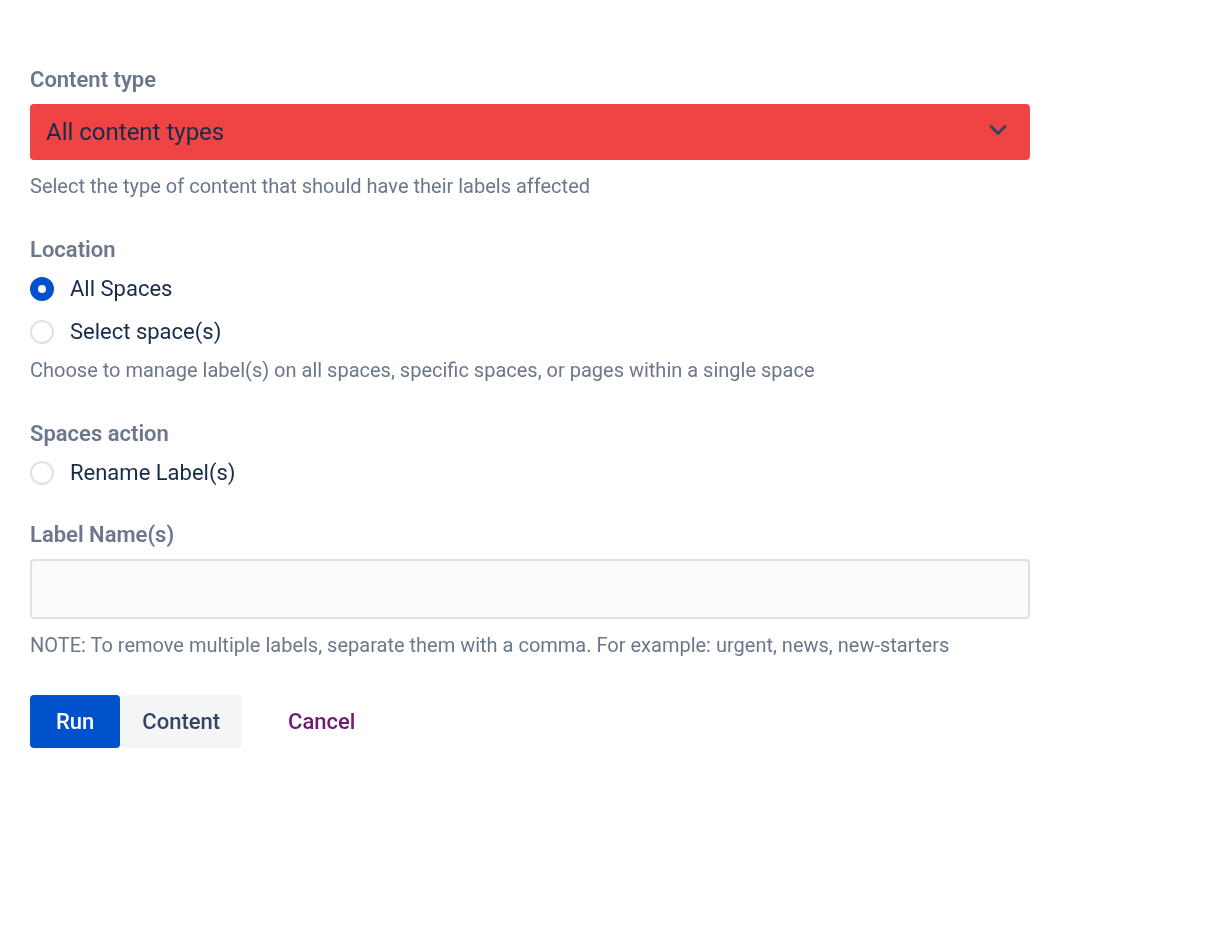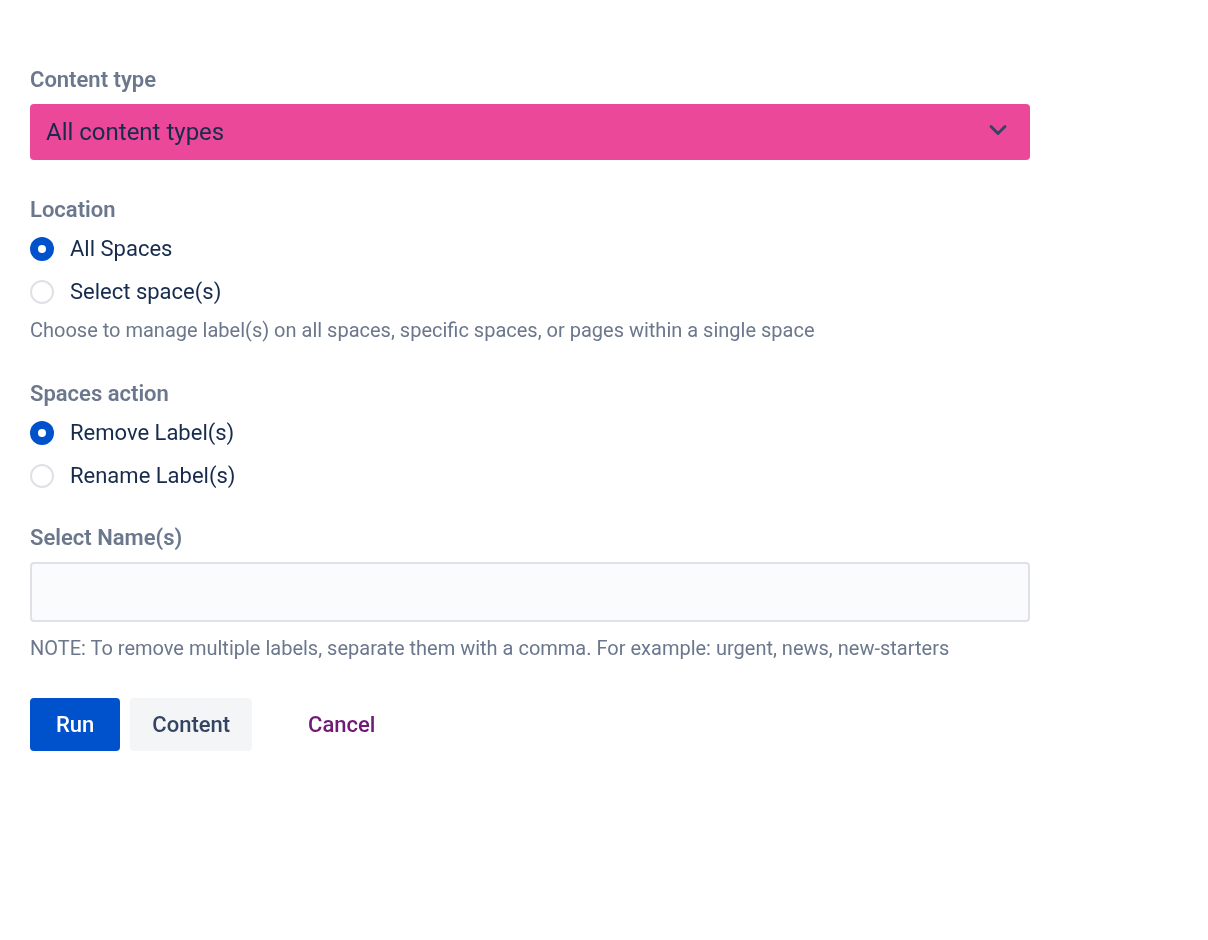--- a/index.html
+++ b/index.html
@@ -32,21 +32,21 @@
       color: #6b778c;
       margin-top: 12px;
       line-height: 1.4;
     }
     .select-wrapper {
       position: relative;
       width: 100%;
     }
     .select {
       width: 100%;
-      background: #ec4899;
+      background: #ef4444;
       border: none;
       border-radius: 4px;
       padding: 14px 50px 14px 16px;
       font-size: 24px;
       color: #172b4d;
       appearance: none;
       cursor: pointer;
       font-family: inherit;
     }
     .select-chevron {
@@ -101,21 +101,20 @@
       border: 2px solid #dfe1e6;
       border-radius: 4px;
       padding: 16px 14px;
       font-size: 20px;
       color: #172b4d;
       font-family: inherit;
     }
     .button-row {
       display: flex;
       align-items: center;
-      gap: 10px;
       margin-top: 30px;
     }
     .btn {
       border: none;
       border-radius: 4px;
       padding: 14px 22px;
       font-size: 22px;
       font-weight: 500;
       cursor: pointer;
       font-family: inherit;
@@ -146,20 +145,21 @@
     <div class="select-wrapper">
       <select class="select">
         <option>All content types</option>
       </select>
       <span class="select-chevron">
         <svg width="28" height="28" viewBox="0 0 24 24" fill="none" stroke="#344563" stroke-width="2.5" stroke-linecap="round" stroke-linejoin="round">
           <polyline points="6 9 12 15 18 9"></polyline>
         </svg>
       </span>
     </div>
+    <p class="field-help">Select the type of content that should have their labels affected</p>
   </div>
 
   <div class="field-group">
     <label class="field-label">Location</label>
     <div class="radio-group">
       <div class="radio-item">
         <span class="radio-circle selected"></span>
         <span class="radio-label">All Spaces</span>
       </div>
       <div class="radio-item">
@@ -167,32 +167,28 @@
         <span class="radio-label">Select space(s)</span>
       </div>
     </div>
     <p class="field-help">Choose to manage label(s) on all spaces, specific spaces, or pages within a single space</p>
   </div>
 
   <div class="field-group">
     <label class="field-label">Spaces action</label>
     <div class="radio-group">
       <div class="radio-item">
-        <span class="radio-circle selected"></span>
-        <span class="radio-label">Remove Label(s)</span>
-      </div>
-      <div class="radio-item">
         <span class="radio-circle unselected"></span>
         <span class="radio-label">Rename Label(s)</span>
       </div>
     </div>
   </div>
 
   <div class="field-group">
-    <label class="field-label">Select Name(s)</label>
+    <label class="field-label">Label Name(s)</label>
     <input type="text" class="text-input" value="" style="">
     <p class="field-help">NOTE: To remove multiple labels, separate them with a comma. For example: urgent, news, new-starters</p>
   </div>
 
   <div class="button-row">
     <button class="btn btn-primary">Run</button>
     <button class="btn btn-secondary">Content</button>
     <button class="btn btn-link">Cancel</button>
   </div>
 

